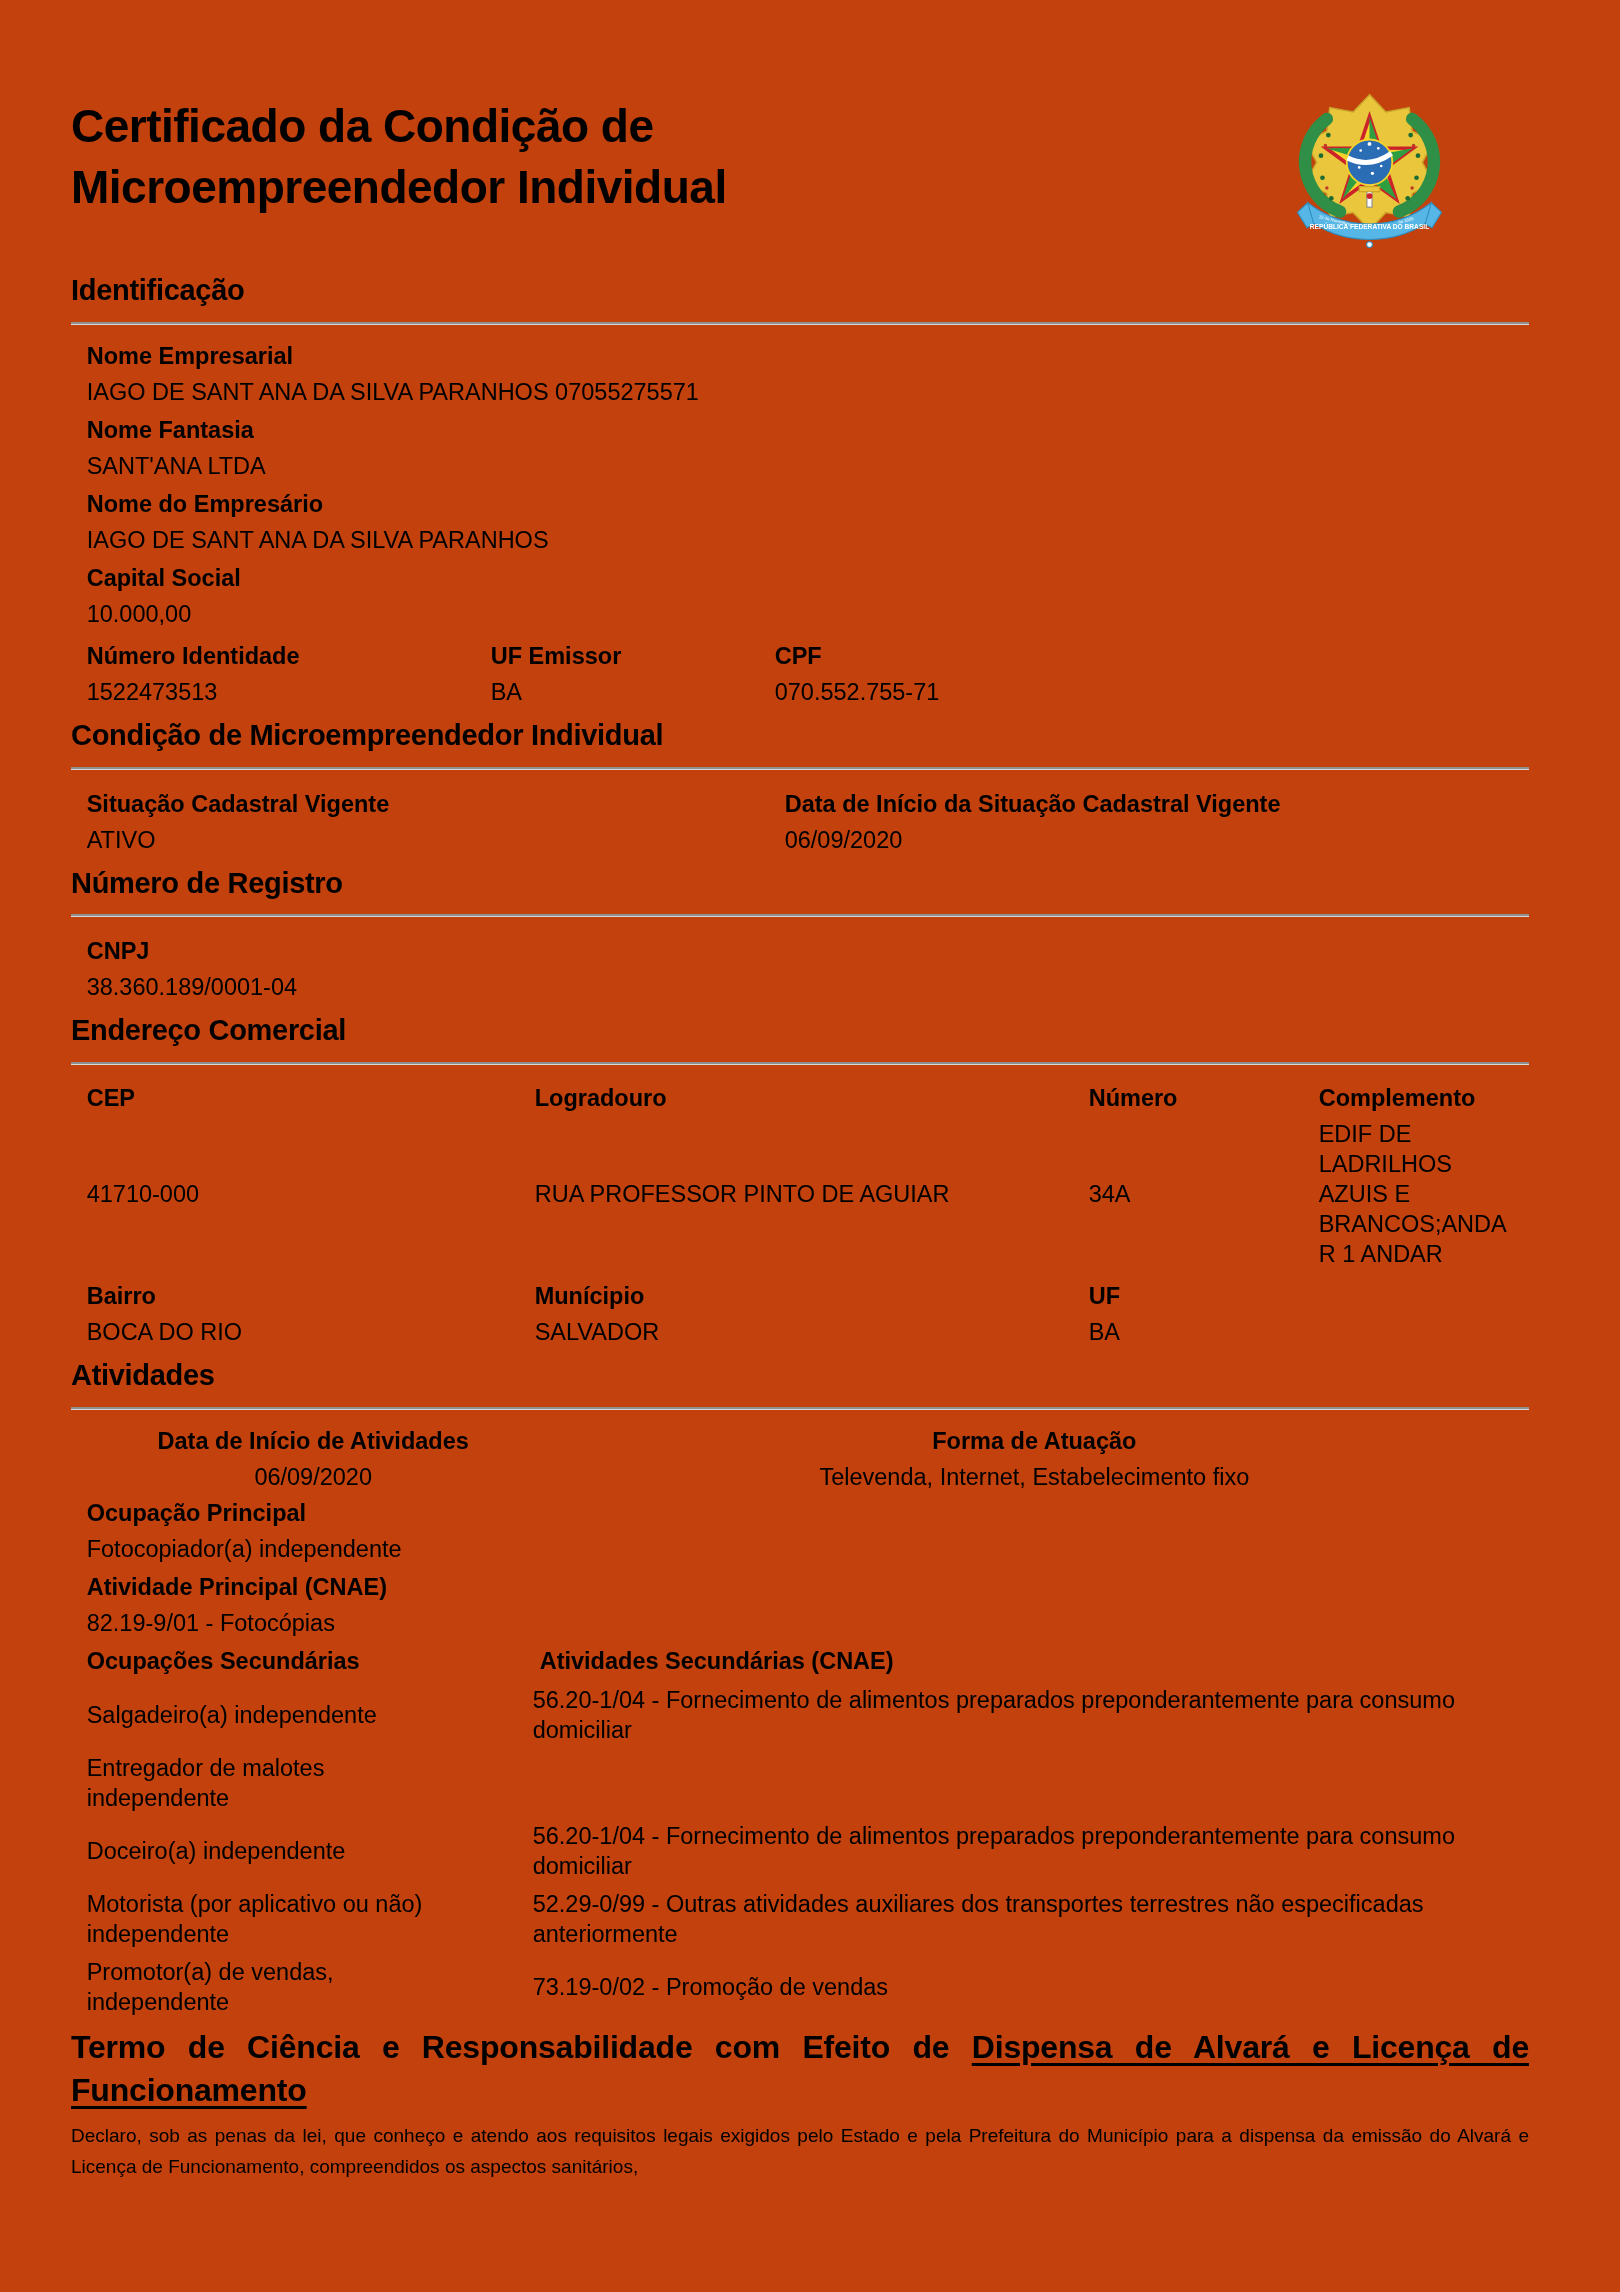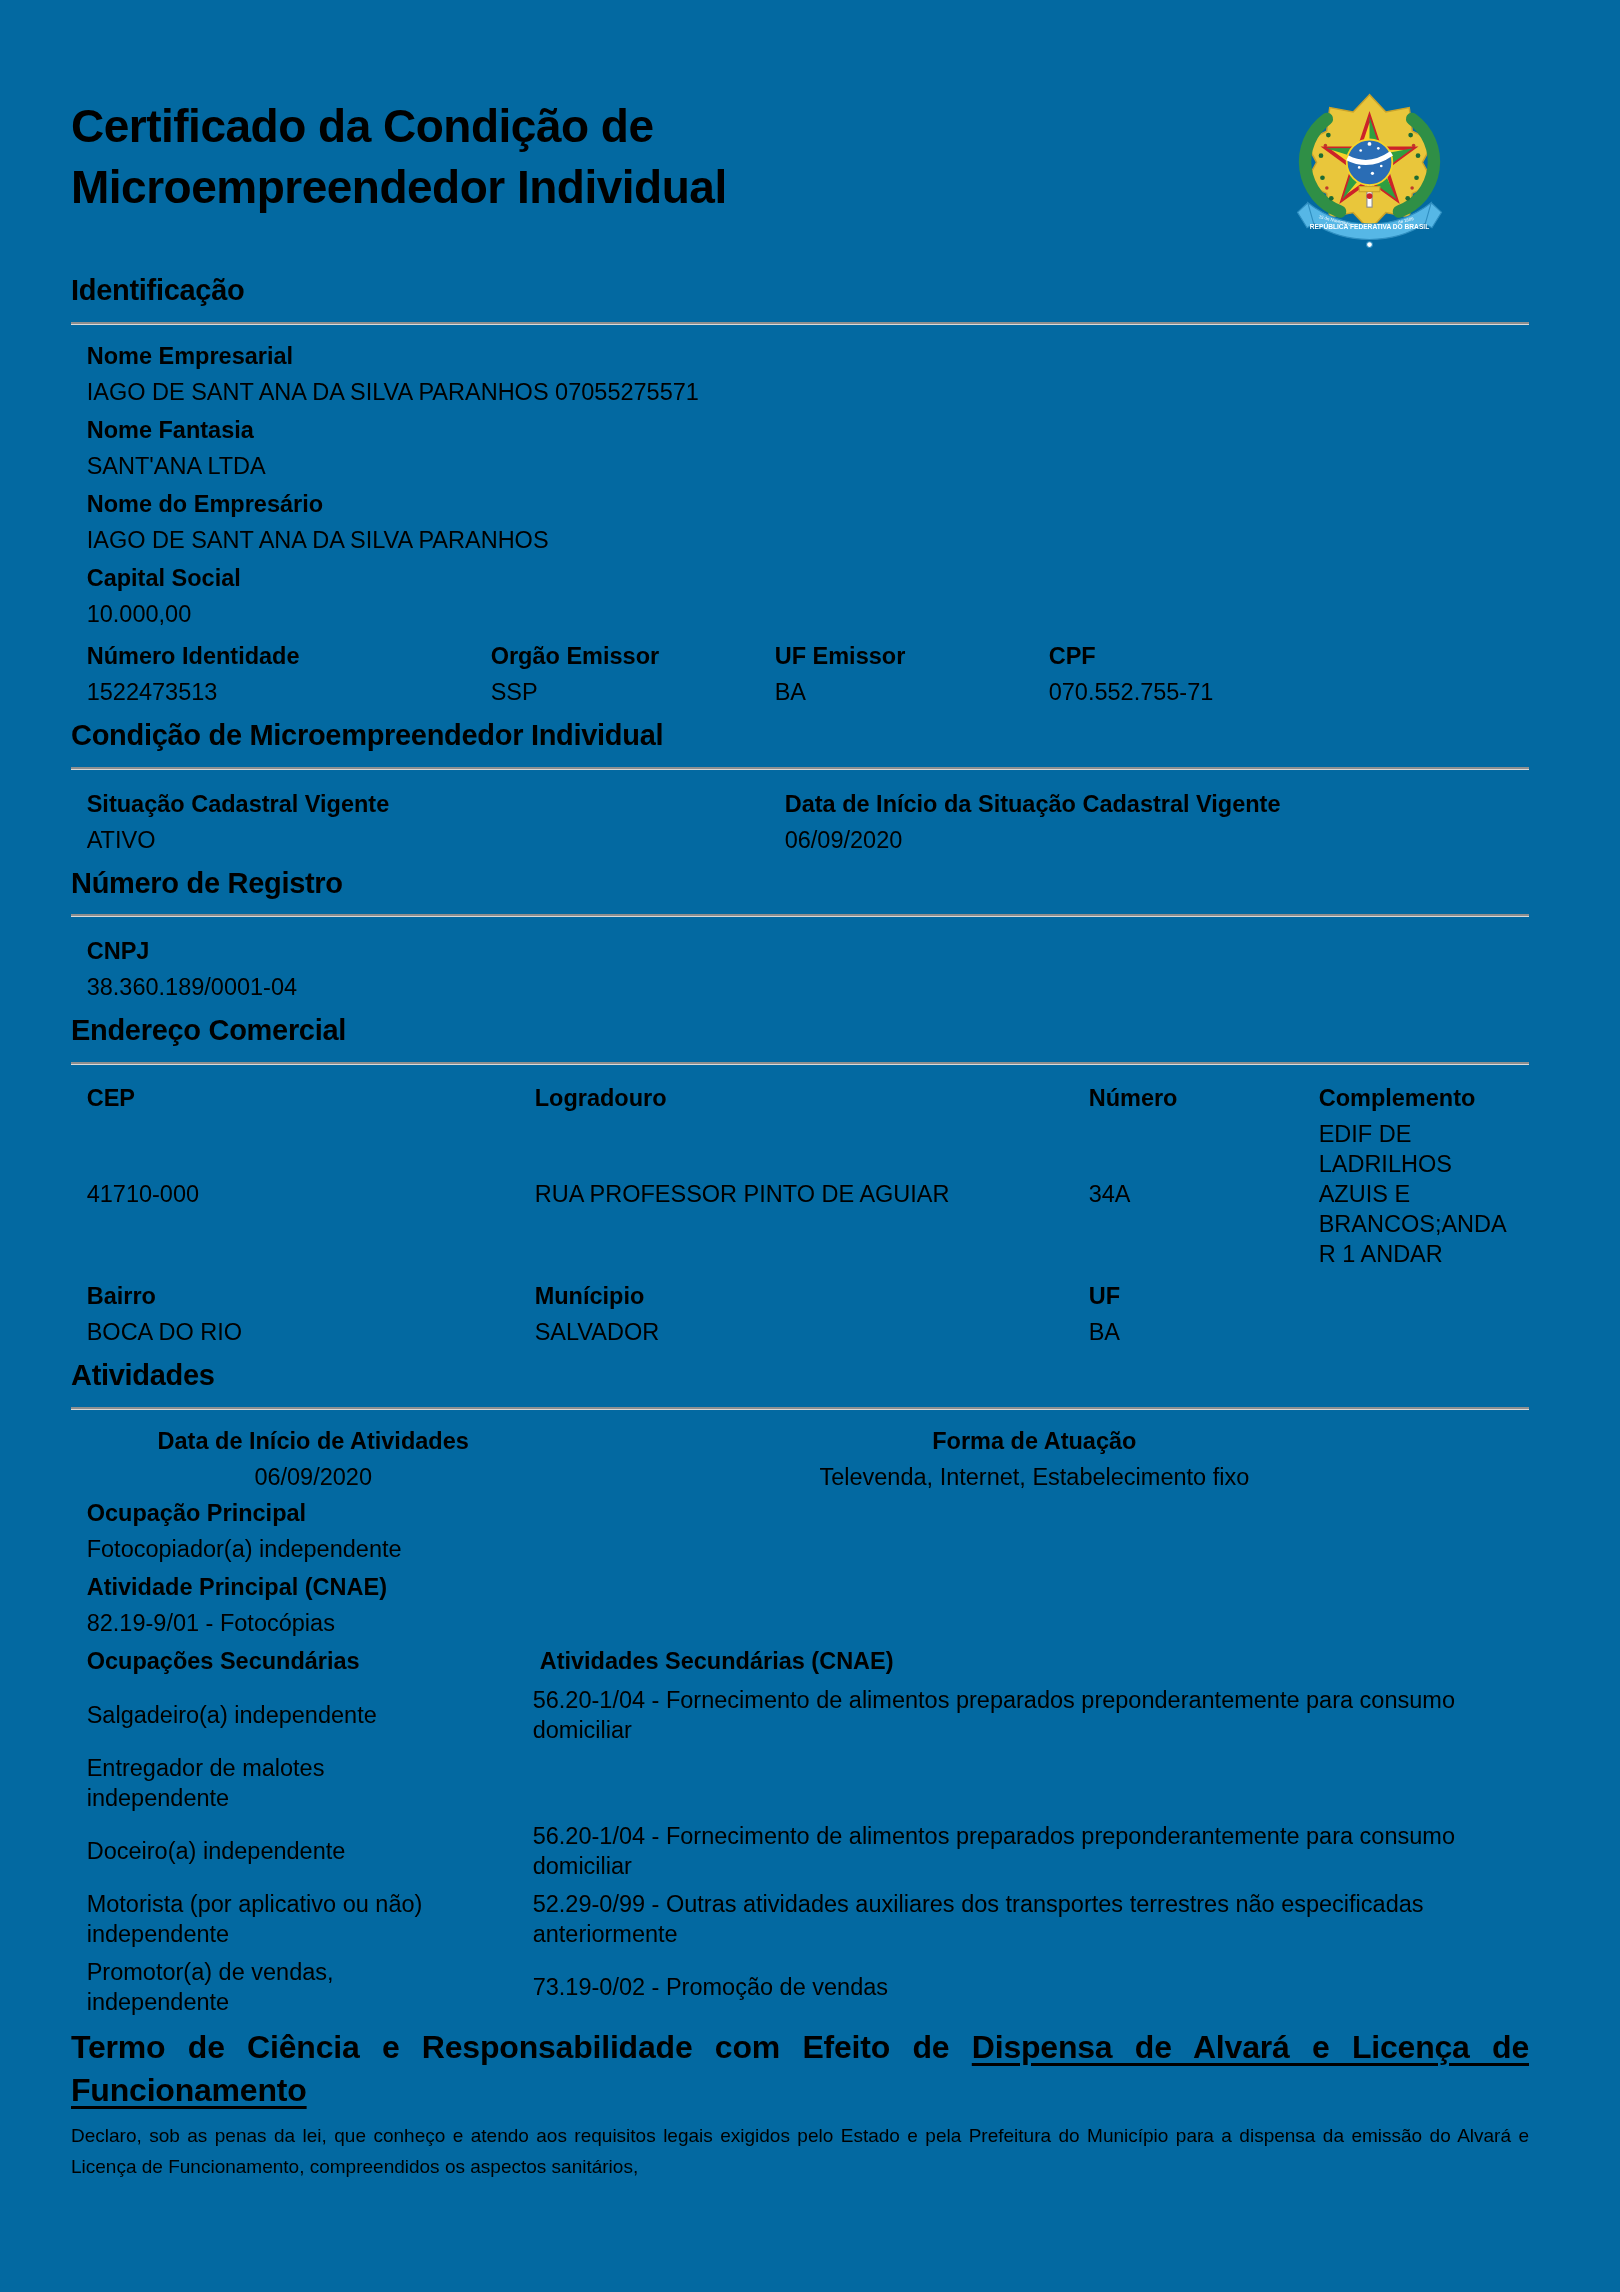--- a/index.html
+++ b/index.html
@@ -1,21 +1,21 @@
 <!DOCTYPE html>
 <html lang="pt-BR"><head>
 <meta charset="utf-8">
 <style>
   * { margin:0; padding:0; box-sizing:border-box; }
   html,body { background:#ffffff; }
   .page {
     position:relative;
     width:1620px; height:2293px;
     margin:0 auto;
-    background:#0369a1;
+    background:#c2410c;
     color:#000000;
     font-family:"Liberation Sans","DejaVu Sans",sans-serif;
     padding:96px 91px 0 71px;
     overflow:hidden;
   }
   
   .doc-title {
     font-size:46px; font-weight:bold; line-height:61px;
     letter-spacing:-0.5px; max-width:1029px;
   }
@@ -148,24 +148,20 @@
       <div>10.000,00</div>
     </div>
   </div>
 
   <div class="id-grid indent txt">
     <div>
       <div class="label">Número Identidade</div>
       <div>1522473513</div>
     </div>
     <div>
-      <div class="label">Orgão Emissor</div>
-      <div>SSP</div>
-    </div>
-    <div>
       <div class="label">UF Emissor</div>
       <div>BA</div>
     </div>
     <div>
       <div class="label">CPF</div>
       <div>070.552.755-71</div>
     </div>
   </div>
 
   <div class="section-title mt-sec">Condição de Microempreendedor Individual</div>

